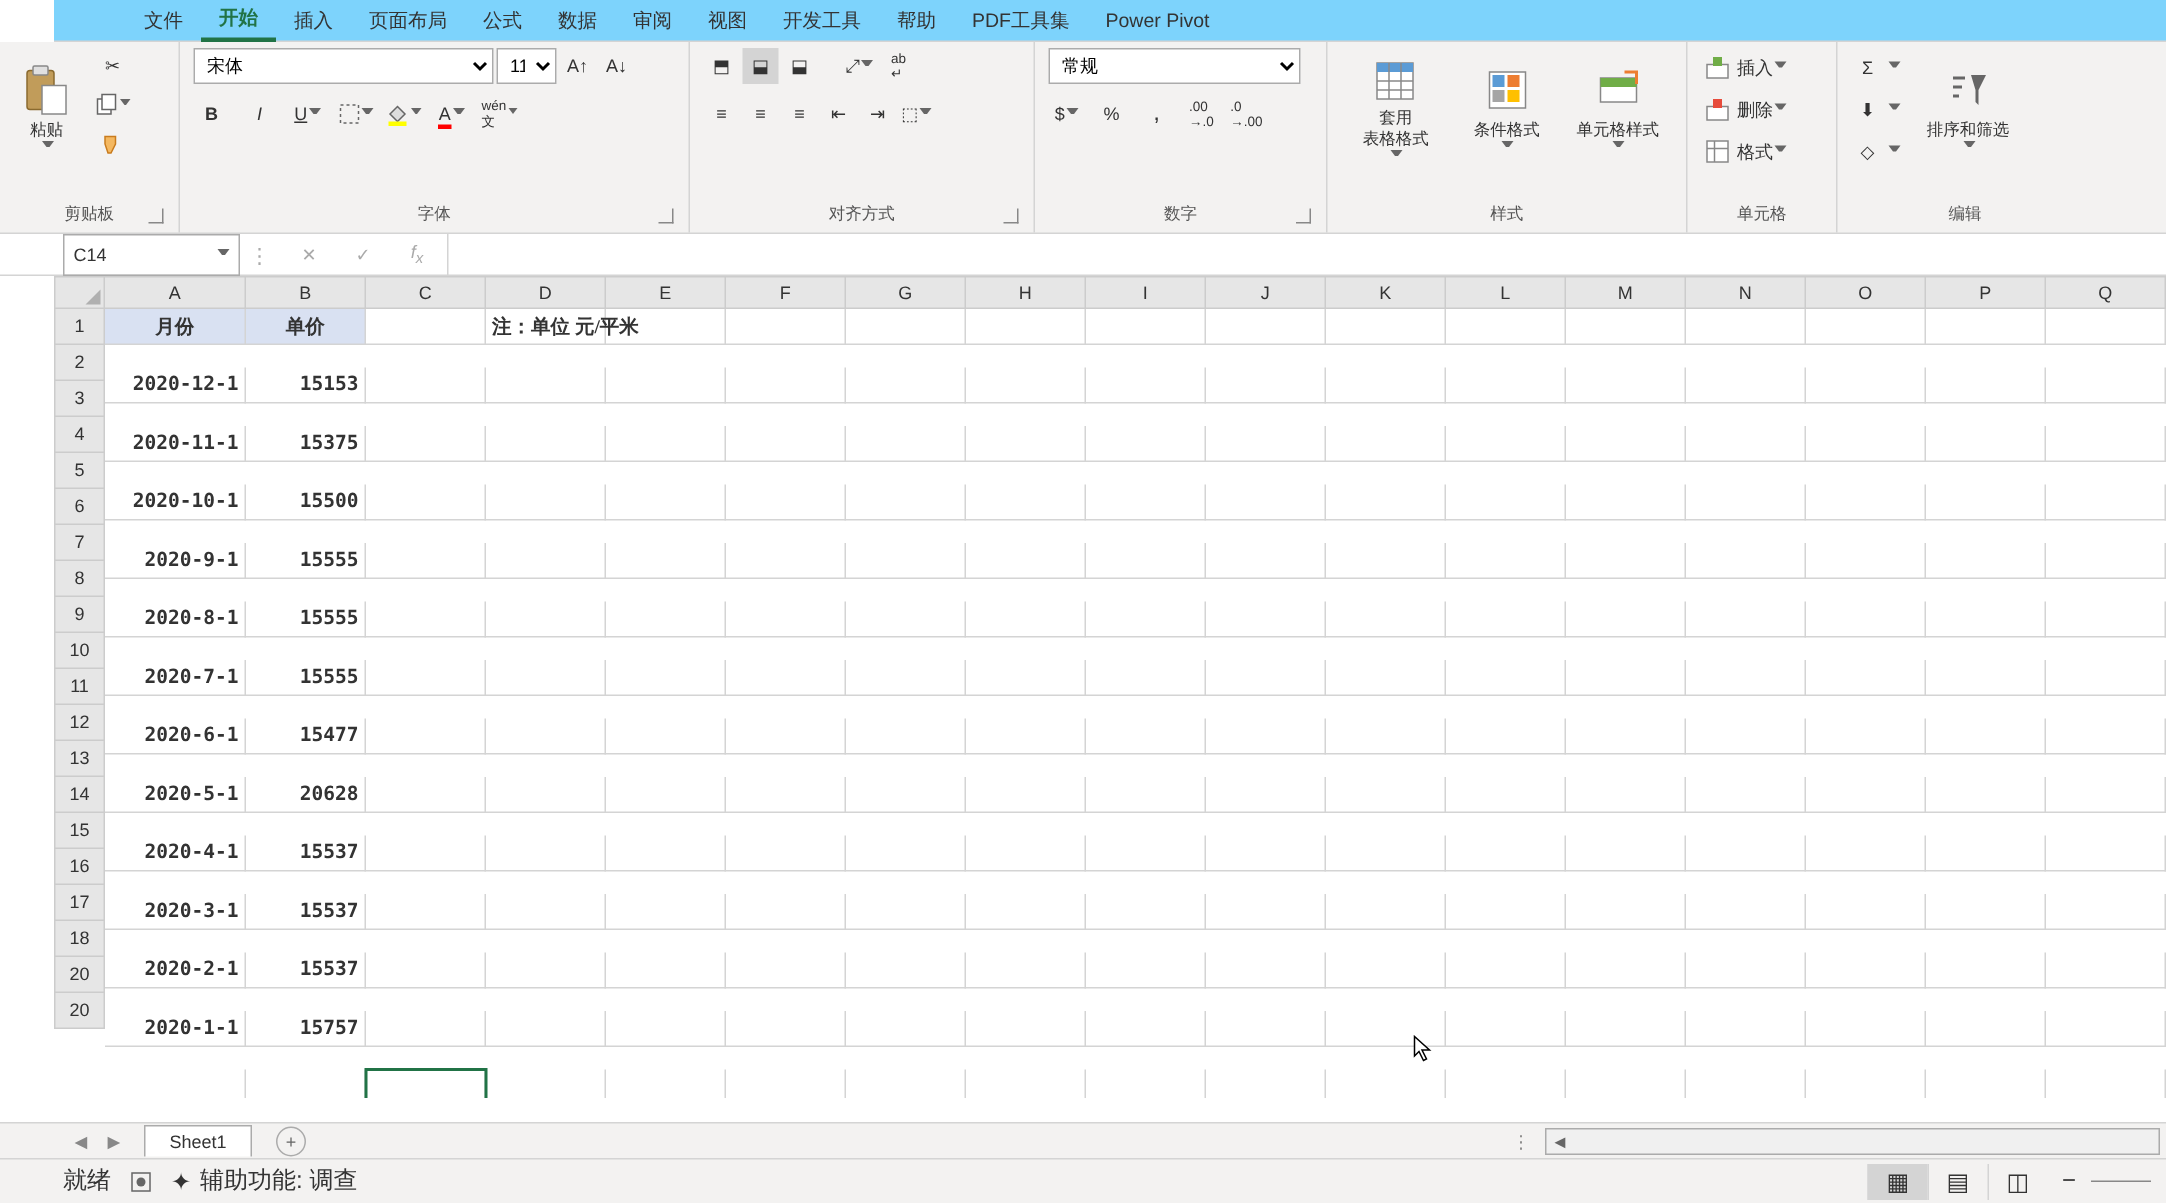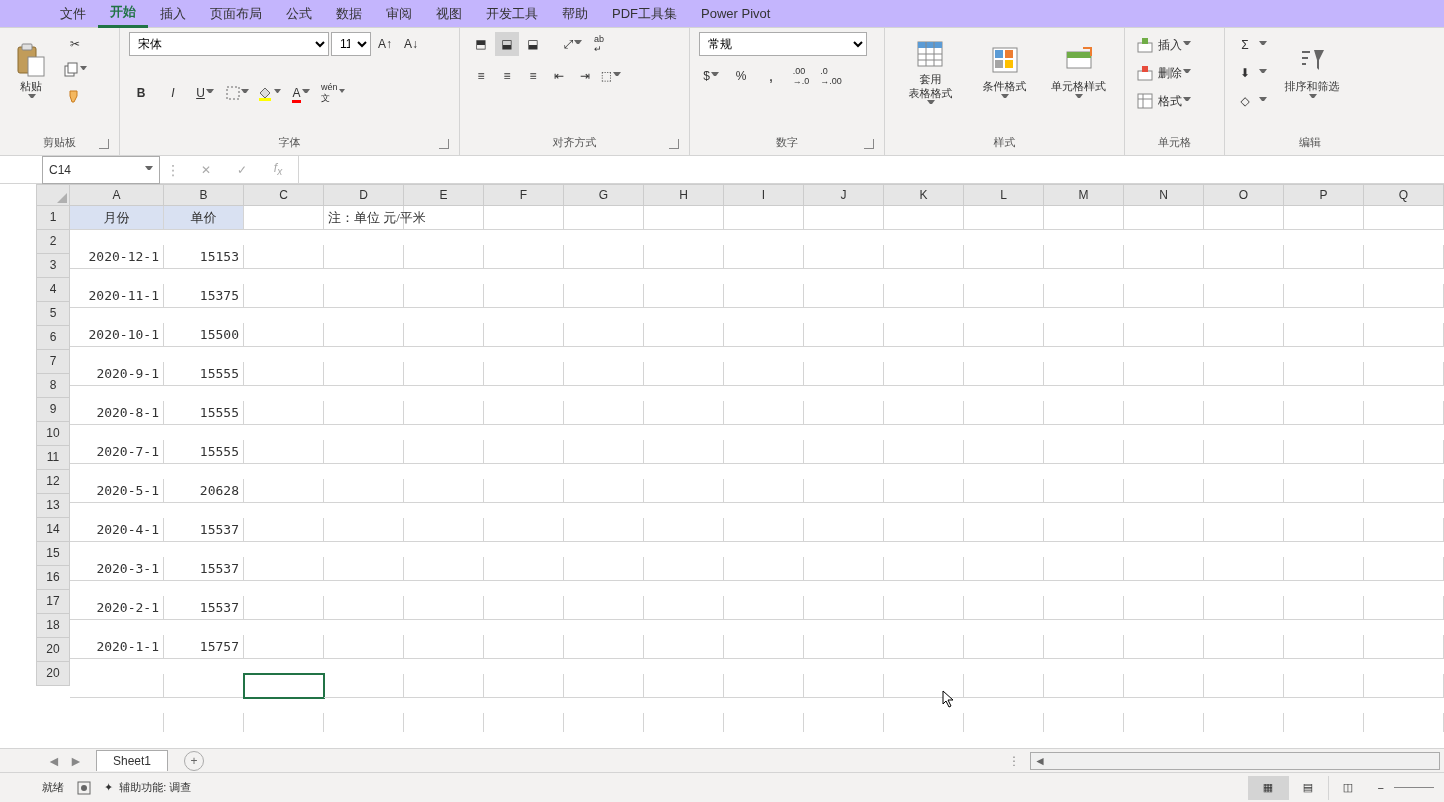--- a/index.html
+++ b/index.html
@@ -1,19 +1,19 @@
 <!DOCTYPE html>
 <html><head>
 <meta charset="utf-8">
 <style>
 * { margin: 0; padding: 0; box-sizing: border-box; font-family: "Microsoft YaHei", sans-serif; }
 body { background: #fff; font-size: 12px; color: #333; overflow: hidden; width: 1444px; height: 802px; position: relative; }
 
 
-.tabs { display: flex; align-items: center; height: 28px; padding-left: 48px; background: #c4b5fd; border-bottom: 1px solid #d4d4d4; }
+.tabs { display: flex; align-items: center; height: 28px; padding-left: 48px; background: #7dd3fc; border-bottom: 1px solid #d4d4d4; margin-left: 36px; }
 .tabs .tab { padding: 4px 12px; cursor: pointer; font-size: 13px; }
 .tabs .tab.active { color: #217346; border-bottom: 3px solid #217346; font-weight: bold; }
 .tabs .tab:first-child { color: #333; }
 
 
 .ribbon { display: flex; height: 128px; background: #f3f2f1; border-bottom: 1px solid #d4d4d4; }
 .group { display: flex; flex-direction: column; border-right: 1px solid #d4d4d4; padding: 4px 6px 0 6px; position: relative; }
 .group-body { flex: 1; display: flex; align-items: flex-start; }
 .group-label { text-align: center; font-size: 11px; color: #555; padding: 3px 0 5px 0; position: relative; }
 .group-label .launcher { position: absolute; right: 4px; bottom: 6px; width: 10px; height: 10px; border-right: 1px solid #888; border-bottom: 1px solid #888; cursor: pointer; }
@@ -44,41 +44,41 @@
 
 .grid-wrap { position: relative; width: 100%; height: 548px; overflow: hidden; }
 .corner { position: absolute; left: 36px; top: 0; width: 34px; height: 22px; background: #e6e6e6; border: 1px solid #ccc; }
 .corner::after { content: ""; position: absolute; right: 2px; bottom: 2px; border-left: 10px solid transparent; border-bottom: 10px solid #b0b0b0; }
 .col-headers { position: absolute; left: 70px; top: 0; display: flex; height: 22px; }
 .col-headers .ch { width: 80px; text-align: center; background: #e6e6e6; border-right: 1px solid #ccc; border-bottom: 1px solid #ccc; border-top: 1px solid #ccc; font-size: 12px; line-height: 20px; }
 .col-headers .ch:first-child { width: 94px; }
 .row-headers { position: absolute; left: 36px; top: 22px; width: 34px; }
 .row-headers .rh { height: 24px; background: #e6e6e6; border-right: 1px solid #ccc; border-bottom: 1px solid #ccc; border-left: 1px solid #ccc; text-align: center; font-size: 12px; line-height: 23px; }
 .cells { position: absolute; left: 70px; top: 22px; }
-.row { display: flex; height: 39px; }
+.row { display: flex; height: 39px; font-weight: bold; }
 .cell { width: 80px; height: 24px; border-right: 1px solid #d4d4d4; border-bottom: 1px solid #d4d4d4; font-size: 13px; padding: 0 4px; line-height: 23px; overflow: visible; white-space: nowrap; }
 .cell:first-child { width: 94px; }
 .cell.hdr { background: #d9e1f2; text-align: center; font-family: "SimSun", serif; }
 .cell.date { text-align: right; font-family: Consolas, monospace; }
 .cell.num { text-align: right; font-family: Consolas, monospace; }
 .cell.note { font-family: "SimSun", serif; }
 .cell.selected { outline: 2px solid #217346; outline-offset: -1px; }
 
 
 .sheet-bar { position: absolute; bottom: 30px; left: 0; right: 0; height: 24px; background: #f3f2f1; border-top: 1px solid #d4d4d4; display: flex; align-items: center; }
 .sheet-nav { display: flex; gap: 2px; margin-left: 44px; }
 .sheet-nav span { width: 20px; text-align: center; color: #888; cursor: pointer; font-size: 14px; }
 .sheet-tab { background: #fff; border: 1px solid #ababab; border-bottom: none; padding: 3px 16px; margin-left: 10px; font-size: 12px; cursor: pointer; }
 .add-sheet { width: 20px; height: 20px; border: 1px solid #ababab; border-radius: 50%; display: flex; align-items: center; justify-content: center; margin-left: 16px; cursor: pointer; color: #666; }
 .hscroll-dots { margin-left: auto; color: #888; padding-right: 10px; }
 .hscroll-track { width: 410px; height: 18px; border: 1px solid #ababab; background: #f0f0f0; display: flex; align-items: center; margin-right: 4px; }
 .hscroll-track .arrow { width: 18px; text-align: center; color: #666; cursor: pointer; }
 
 
-.status-bar { position: absolute; bottom: 0; left: 0; right: 0; height: 30px; background: #f3f2f1; border-top: 1px solid #d4d4d4; display: flex; align-items: center; padding: 0 10px 0 42px; font-size: 11px; }
+.status-bar { position: absolute; bottom: 0; left: 0; right: 0; height: 30px; background: #f3f2f1; border-top: 1px solid #d4d4d4; display: flex; align-items: center; padding: 0 10px 0 42px; font-size: 16px; }
 .status-bar .spacer { flex: 1; }
 .view-btns { display: flex; gap: 0; }
 .view-btn { width: 40px; height: 24px; display: flex; align-items: center; justify-content: center; border-left: 1px solid #d4d4d4; cursor: pointer; }
 .view-btn.active { background: #d4d4d4; }
 .zoom-ctl { display: flex; align-items: center; gap: 10px; margin-left: 10px; }
 
 
 svg { display: block; }
 .cursor-ptr { position: absolute; pointer-events: none; }
 </style>
@@ -134,21 +134,21 @@
                 <path d="M3 3 L10 3 L10 8 L7 14 L5 14 L3 8 Z" fill="#f4b860" stroke="#c97c1e"></path>
               </svg>
             </span>
           </div>
       </div>
     </div>
     <div class="group-label"><span>剪贴板</span><span class="launcher"></span></div>
   </div>
 
   <div class="group" style="width:340px">
-    <div class="group-body vstack" style="gap:25px;width:100%">
+    <div class="group-body vstack" style="gap:8px;width:100%">
       <div class="hstack">
         <select class="font-name"><option>宋体</option></select>
         <select class="font-size"><option>11</option></select>
         <div class="sm-btn">
             <span>A↑</span>
           </div>
         <div class="sm-btn">
             <span>A↓</span>
           </div>
       </div>
@@ -567,20 +567,39 @@
         <div class="cell"></div>
         <div class="cell"></div>
         <div class="cell"></div>
         <div class="cell"></div>
         <div class="cell"></div>
         <div class="cell"></div>
         <div class="cell"></div>
         <div class="cell"></div>
       </div>
       <div class="row">
+        <div class="cell date">2020-6-1</div>
+        <div class="cell num">15477</div>
+        <div class="cell"></div>
+        <div class="cell"></div>
+        <div class="cell"></div>
+        <div class="cell"></div>
+        <div class="cell"></div>
+        <div class="cell"></div>
+        <div class="cell"></div>
+        <div class="cell"></div>
+        <div class="cell"></div>
+        <div class="cell"></div>
+        <div class="cell"></div>
+        <div class="cell"></div>
+        <div class="cell"></div>
+        <div class="cell"></div>
+        <div class="cell"></div>
+      </div>
+      <div class="row">
         <div class="cell date">2020-5-1</div>
         <div class="cell num">20628</div>
         <div class="cell"></div>
         <div class="cell"></div>
         <div class="cell"></div>
         <div class="cell"></div>
         <div class="cell"></div>
         <div class="cell"></div>
         <div class="cell"></div>
         <div class="cell"></div>

